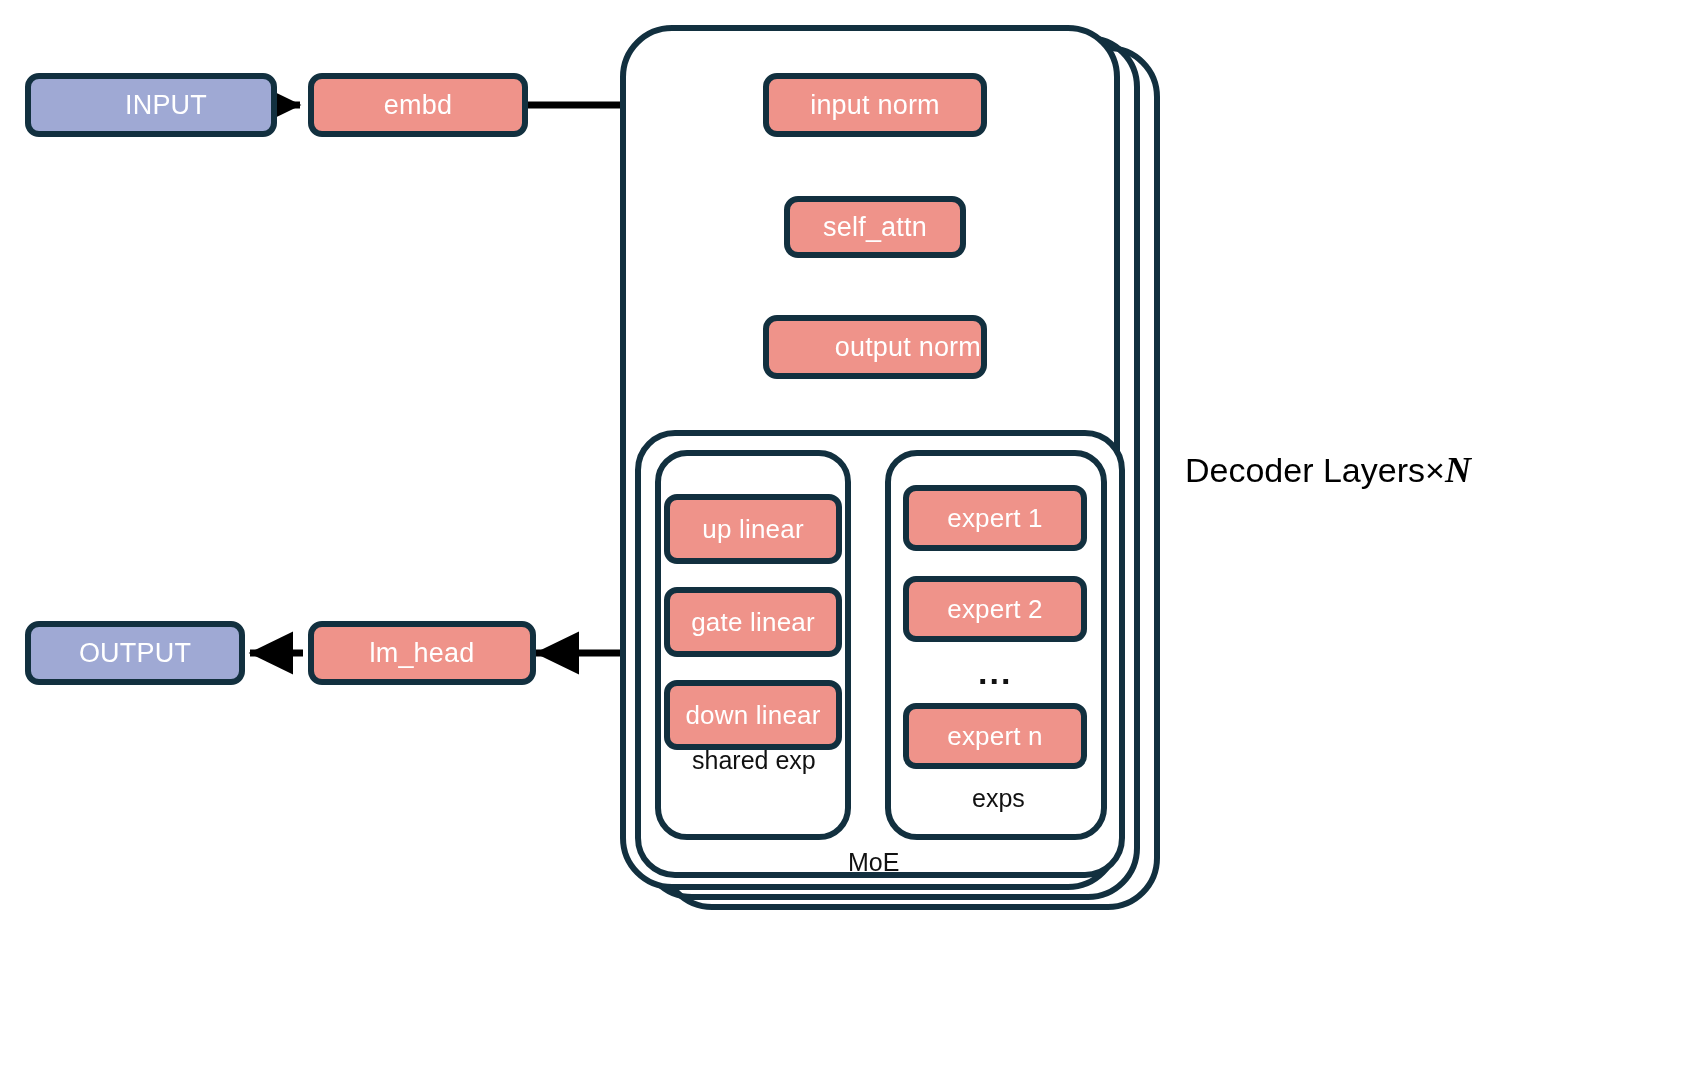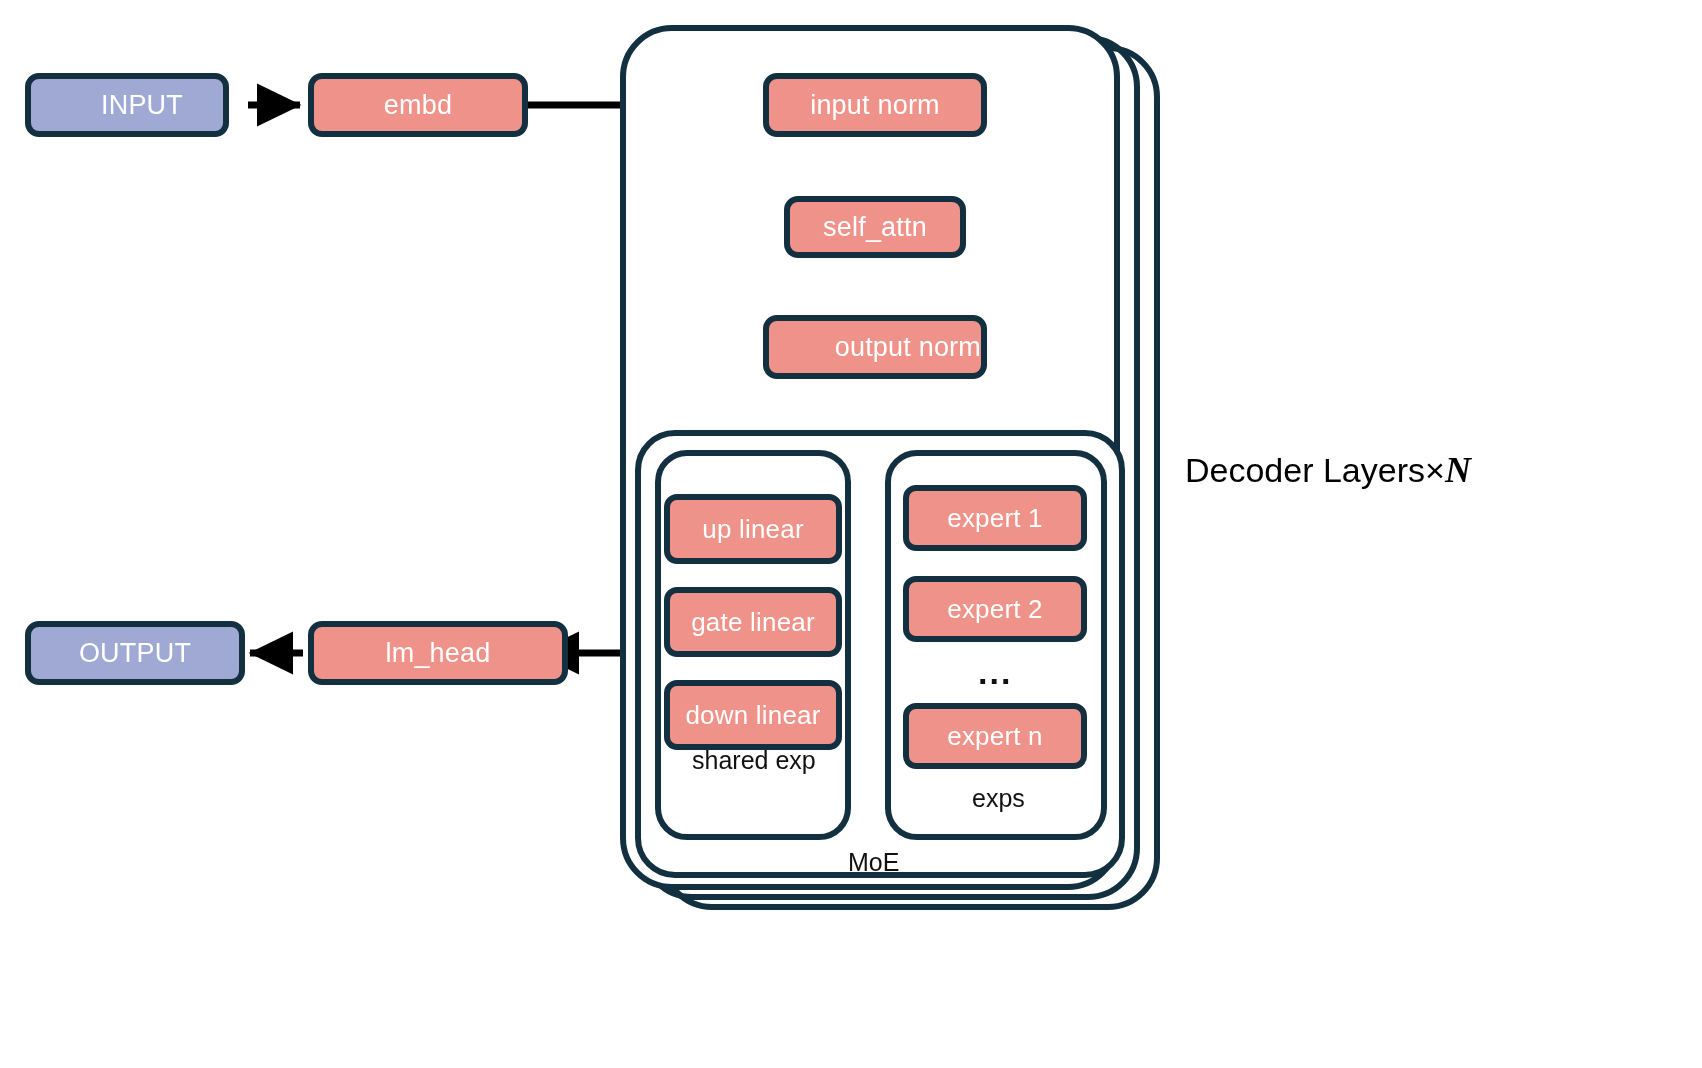--- a/index.html
+++ b/index.html
@@ -140,33 +140,33 @@
 
   <div class="group moe" style="left:635px; top:430px; width:490px; height:448px; background:#ffffff;"></div>
   <div class="caption" style="left:848px; top:850px;">MoE</div>
 
   <div class="group sub" style="left:655px; top:450px; width:196px; height:390px; background:#ffffff;"></div>
   <div class="caption" style="left:692px; top:748px;">shared exp</div>
 
   <div class="group sub" style="left:885px; top:450px; width:222px; height:390px; background:#ffffff;"></div>
   <div class="caption" style="left:972px; top:786px;">exps</div>
 
-  <div class="node blue" style="left:25px; top:73px; width:204px; height:64px;padding-left:30px;">
+  <div class="node blue" style="left:25px; top:73px; width:252px; height:64px;padding-left:30px;">
     <span>INPUT</span>
   </div>
 
   <div class="node salmon" style="left:308px; top:73px; width:220px; height:64px;text-align:center;">
     <span>embd</span>
   </div>
 
   <div class="node blue" style="left:25px; top:621px; width:220px; height:64px;">
     <span>OUTPUT</span>
   </div>
 
-  <div class="node salmon" style="left:308px; top:621px; width:260px; height:64px;">
+  <div class="node salmon" style="left:308px; top:621px; width:228px; height:64px;">
     <span>lm_head</span>
   </div>
 
   <div class="node salmon" style="left:763px; top:73px; width:224px; height:64px;">
     <span>input norm</span>
   </div>
 
   <div class="node salmon" style="left:784px; top:196px; width:182px; height:62px;">
     <span>self_attn</span>
   </div>

